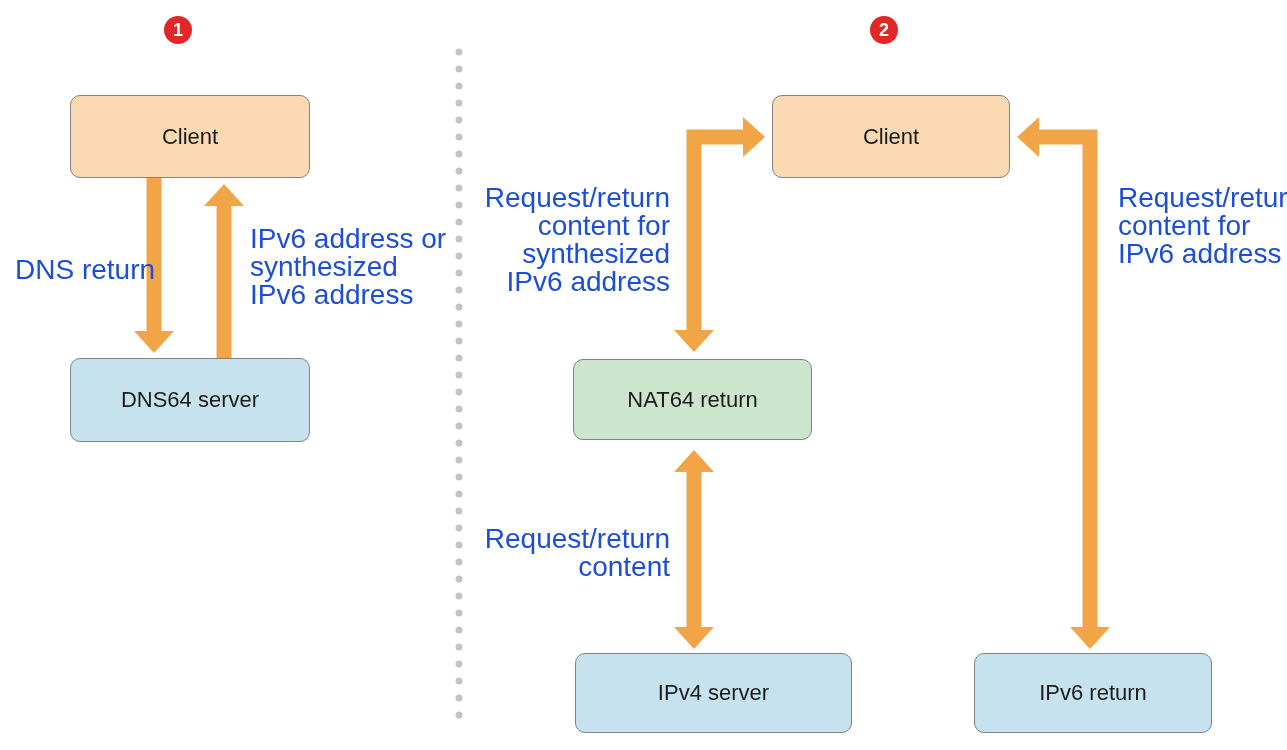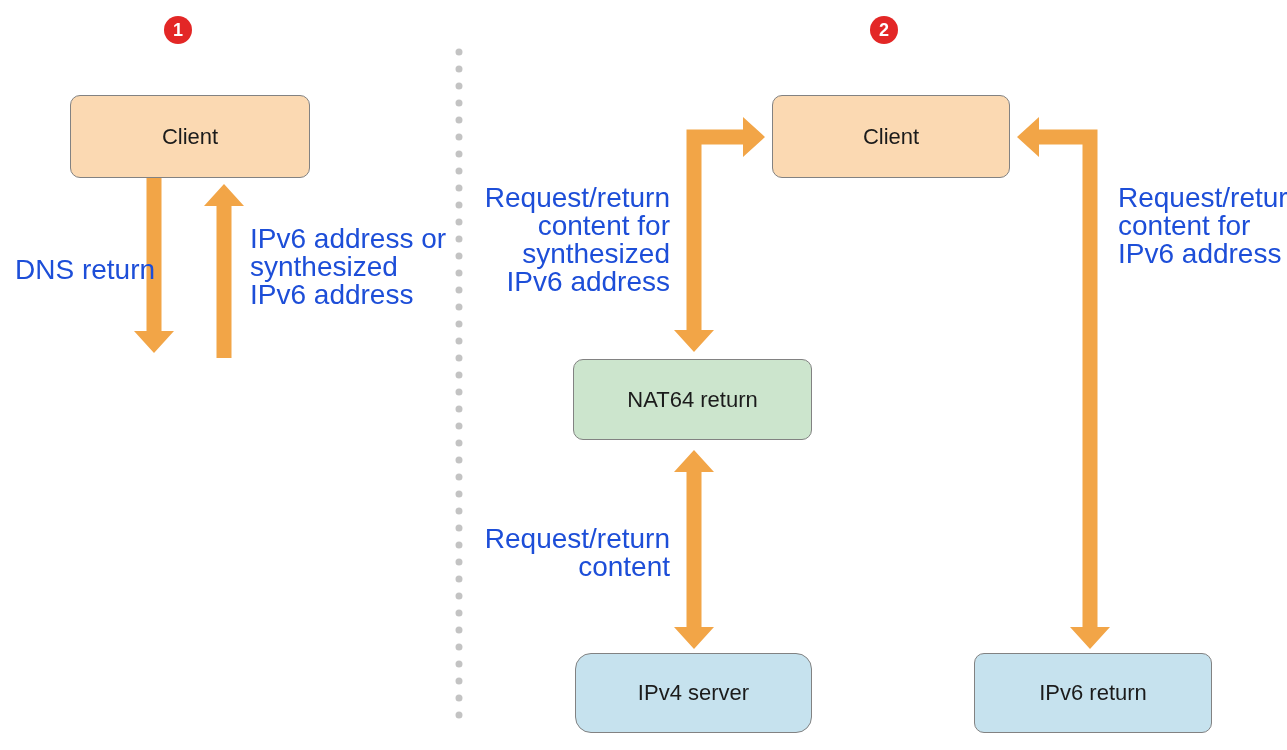--- a/index.html
+++ b/index.html
@@ -63,34 +63,35 @@
 
     <path class="arrow" d="M1039 129.5 L1039 117 L1017 137 L1039 157 L1039 144.5
              L1082.5 144.5 L1082.5 627 L1070 627 L1090 649 L1110 627
              L1097.5 627 L1097.5 129.5 Z"></path>
   </svg>
 
   <div class="badge" style="left:164px;top:16px;">1</div>
 
   <div class="node client" style="left:70px;top:95px;width:240px;height:83px;">Client</div>
 
+  <div class="node server" style="left:70px;top:358px;width:240px;height:84px;">DNS64 server</div>
 
   <div class="lbl" style="left:15px;top:256px;">DNS return</div>
 
   <div class="lbl" style="left:250px;top:225px;">IPv6 address or
 synthesized
 IPv6 address</div>
 
   <div class="badge" style="left:870px;top:16px;">2</div>
 
   <div class="node client" style="left:772px;top:95px;width:238px;height:83px;">Client</div>
 
   <div class="node gateway" style="left:573px;top:359px;width:239px;height:81px;">NAT64 return</div>
 
-  <div class="node server" style="left:575px;top:653px;width:237px;height:80px;border-radius:16px;">IPv4 server</div>
+  <div class="node server" style="left:575px;top:653px;width:277px;height:80px;">IPv4 server</div>
 
   <div class="node server" style="left:974px;top:653px;width:238px;height:80px;">IPv6 return</div>
 
   <div class="lbl r" style="right:617px;top:184px;">Request/return
 content for
 synthesized
 IPv6 address</div>
 
   <div class="lbl r" style="right:617px;top:525px;">Request/return
 content</div>

